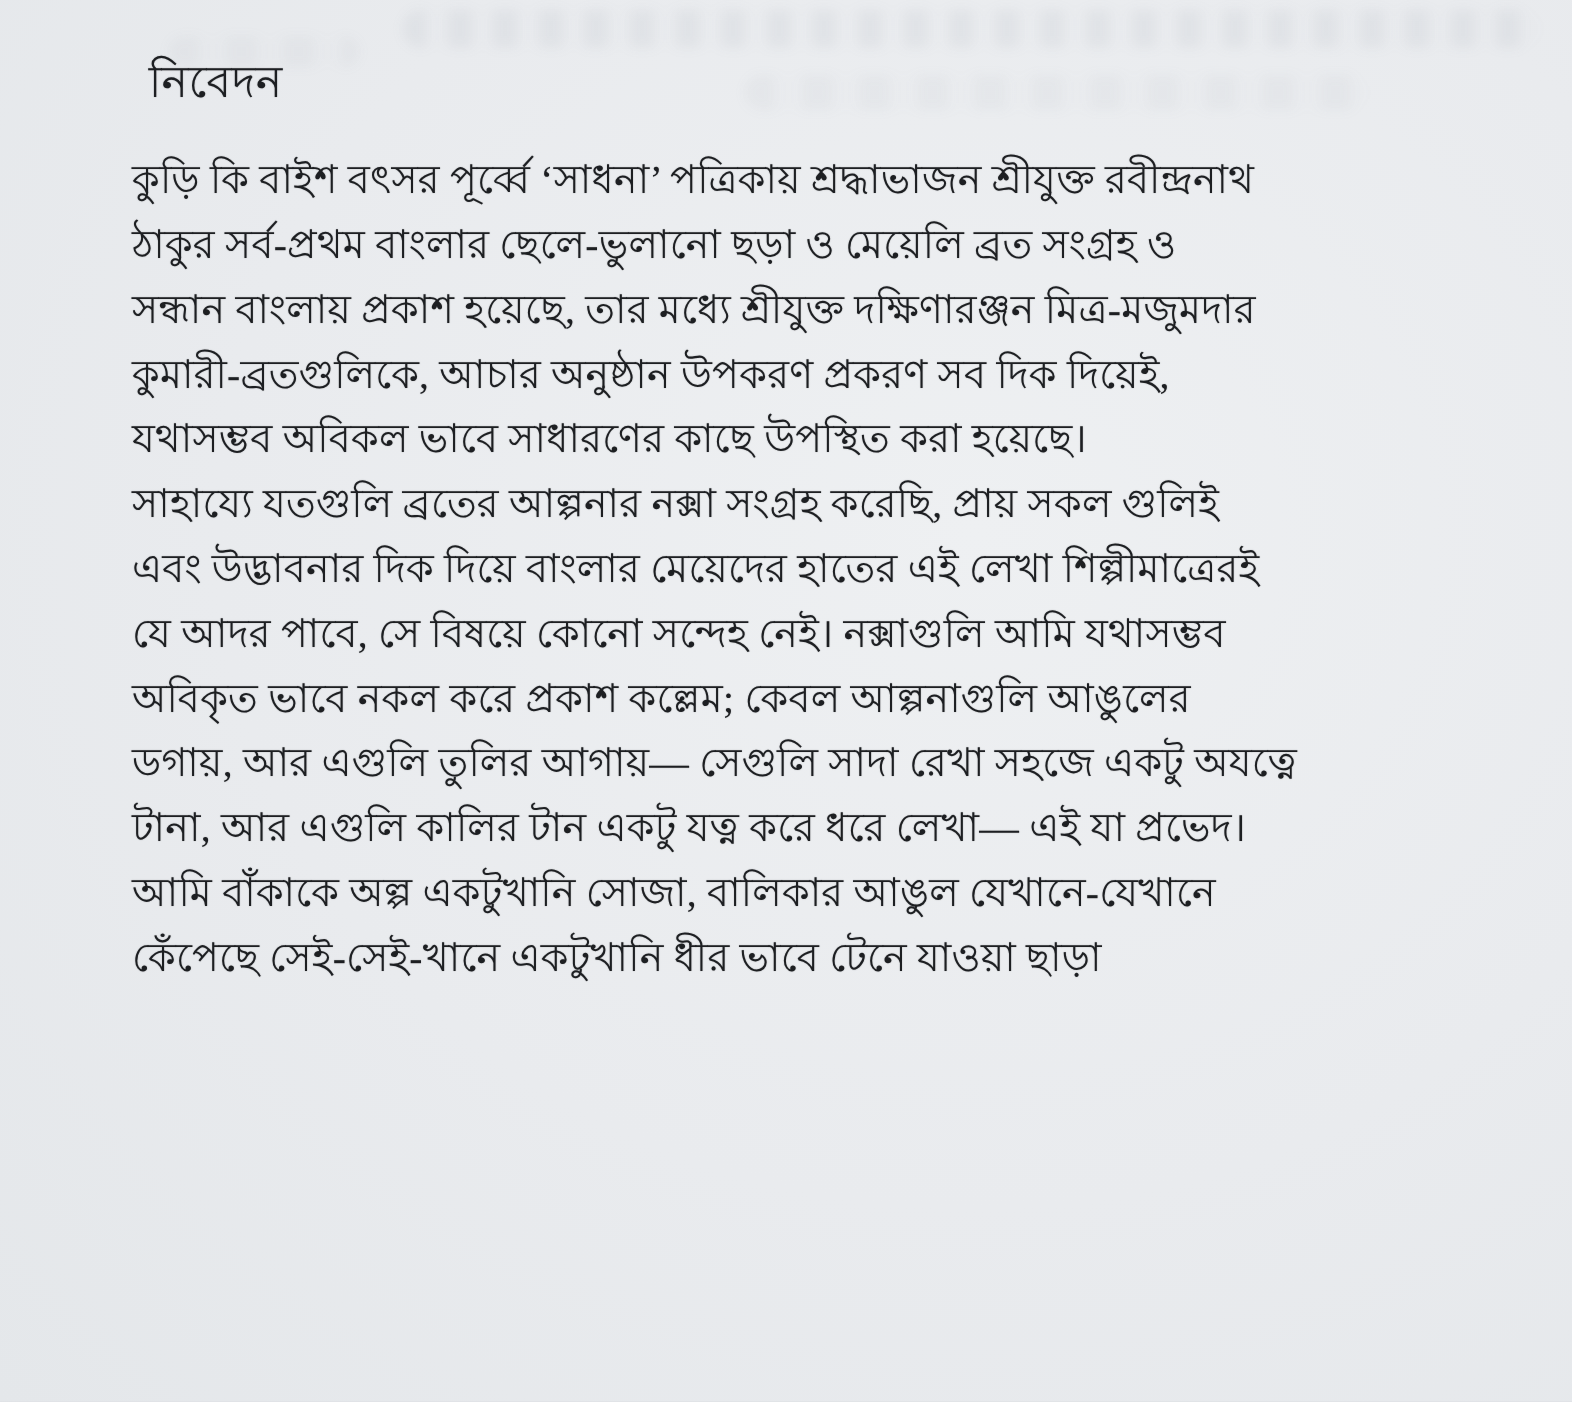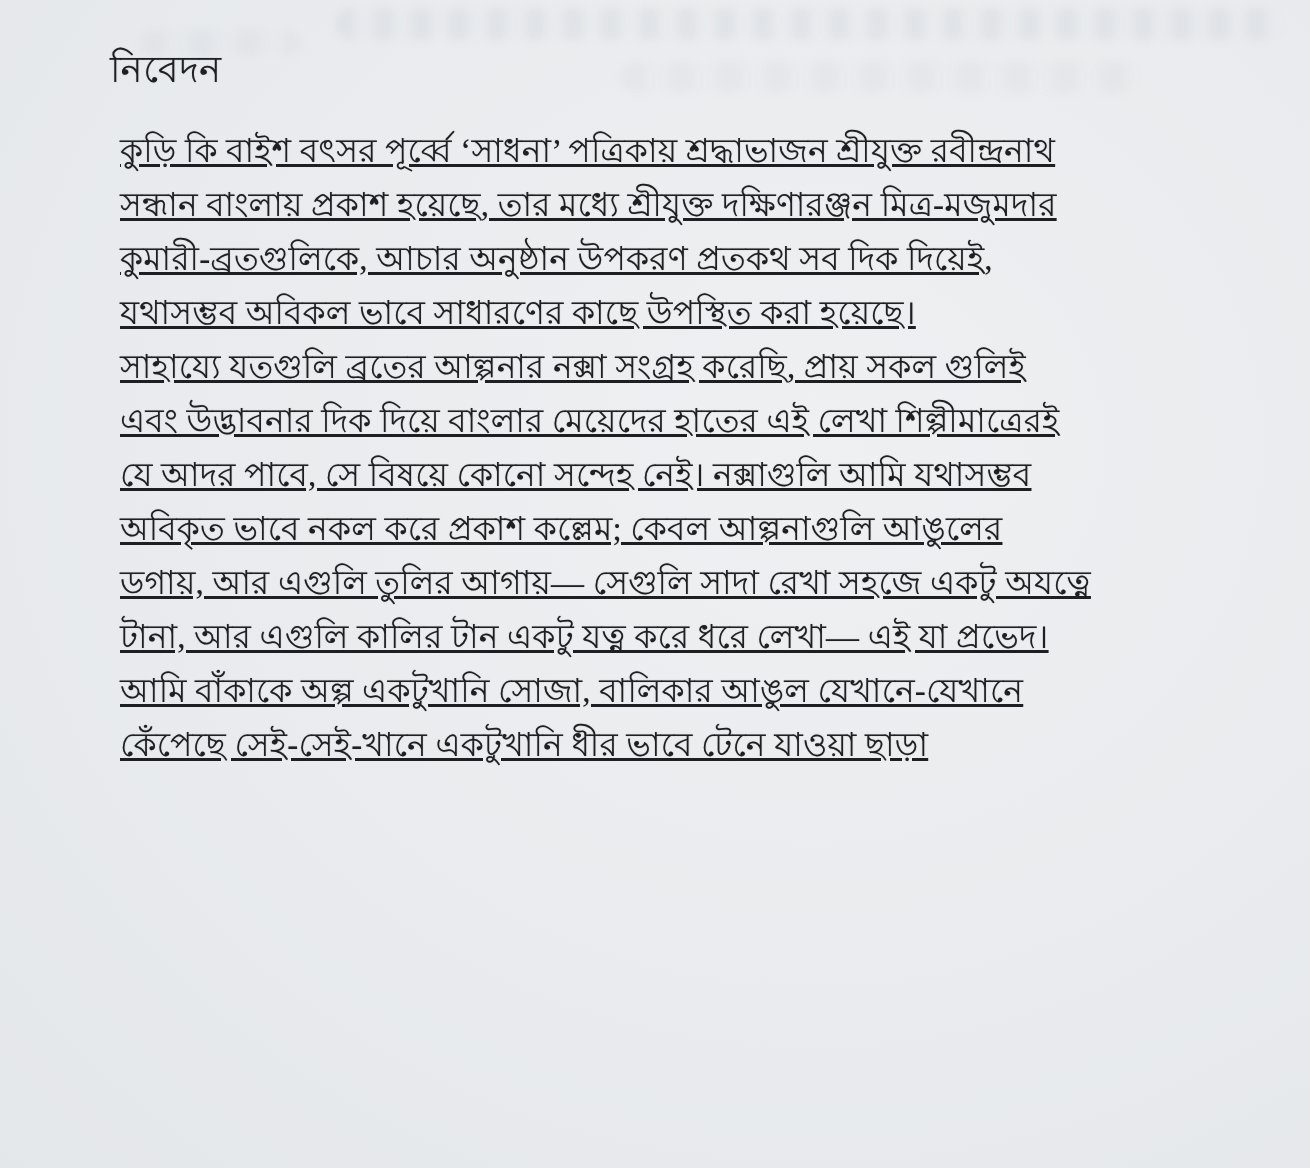--- a/index.html
+++ b/index.html
@@ -32,33 +32,32 @@
       rgba(130, 138, 152, 0.02) 20px, rgba(130, 138, 152, 0.02) 38px);
   }
   .ghost-soft {
     background: repeating-linear-gradient(
       90deg,
       rgba(135, 142, 155, 0.11) 0px, rgba(135, 142, 155, 0.11) 26px,
       rgba(135, 142, 155, 0.02) 26px, rgba(135, 142, 155, 0.02) 48px);
   }
   .heading {
     position: absolute;
-    left: 110px;
+    left: 124px;
     top: 42px;
     font-size: 37px;
     line-height: 56px;
     letter-spacing: 0.5px;
     text-shadow: 0 0 1px rgba(25, 27, 30, 0.4);
   }
   .body-text {
     position: absolute;
-    left: 120px;
+    left: 110px;
     top: 124px;
     width: 1130px;
-    text-decoration: underline;
   }
   .line {
     height: 54px;
     line-height: 54px;
     font-size: 33px;
     white-space: nowrap;
     letter-spacing: 0.2px;
     text-shadow: 0 0 1px rgba(25, 27, 30, 0.38);
   }
   .indent {
@@ -72,22 +71,23 @@
 
   <div class="ghost ghost-row" style="top: 8px; left: 335px; width: 950px; height: 32px;"></div>
   <div class="ghost ghost-soft" style="top: 30px; left: 140px; width: 160px; height: 26px;"></div>
   <div class="ghost ghost-soft" style="top: 62px; left: 620px; width: 520px; height: 30px;"></div>
 
   <div class="heading">নিবেদন</div>
 
   <div class="body-text">
 
     <div class="line">কুড়ি কি বাইশ বৎসর পূর্ব্বে ‘সাধনা’ পত্রিকায় শ্রদ্ধাভাজন শ্রীযুক্ত রবীন্দ্রনাথ</div>
+    <div class="line">ঠাকুর সর্ব-প্রথম বাংলার ছেলে-ভুলানো ছড়া ও মেয়েলি ব্রত সংগ্রহ ও</div>
     <div class="line">সন্ধান বাংলায় প্রকাশ হয়েছে, তার মধ্যে শ্রীযুক্ত দক্ষিণারঞ্জন মিত্র-মজুমদার</div>
-    <div class="line">কুমারী-ব্রতগুলিকে, আচার অনুষ্ঠান উপকরণ প্রতকথ সব দিক দিয়েই,</div>
+    <div class="line">কুমারী-ব্রতগুলিকে, আচার অনুষ্ঠান উপকরণ প্রকরণ সব দিক দিয়েই,</div>
     <div class="line">যথাসম্ভব অবিকল ভাবে সাধারণের কাছে উপস্থিত করা হয়েছে।</div>
 
     <div class="line">সাহায্যে যতগুলি ব্রতের আল্পনার নক্সা সংগ্রহ করেছি, প্রায় সকল গুলিই</div>
     <div class="line">এবং উদ্ভাবনার দিক দিয়ে বাংলার মেয়েদের হাতের এই লেখা শিল্পীমাত্রেরই</div>
     <div class="line">যে আদর পাবে, সে বিষয়ে কোনো সন্দেহ নেই। নক্সাগুলি আমি যথাসম্ভব</div>
     <div class="line">অবিকৃত ভাবে নকল করে প্রকাশ কল্লেম; কেবল আল্পনাগুলি আঙুলের</div>
     <div class="line">ডগায়, আর এগুলি তুলির আগায়— সেগুলি সাদা রেখা সহজে একটু অযত্নে</div>
     <div class="line">টানা, আর এগুলি কালির টান একটু যত্ন করে ধরে লেখা— এই যা প্রভেদ।</div>
     <div class="line">আমি বাঁকাকে অল্প একটুখানি সোজা, বালিকার আঙুল যেখানে-যেখানে</div>
     <div class="line">কেঁপেছে সেই-সেই-খানে একটুখানি ধীর ভাবে টেনে যাওয়া ছাড়া</div>

